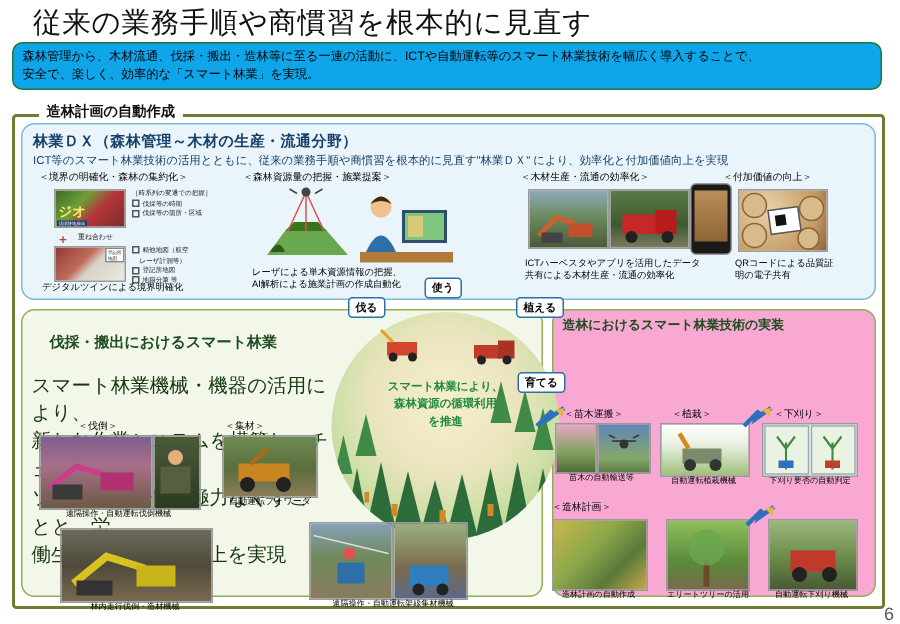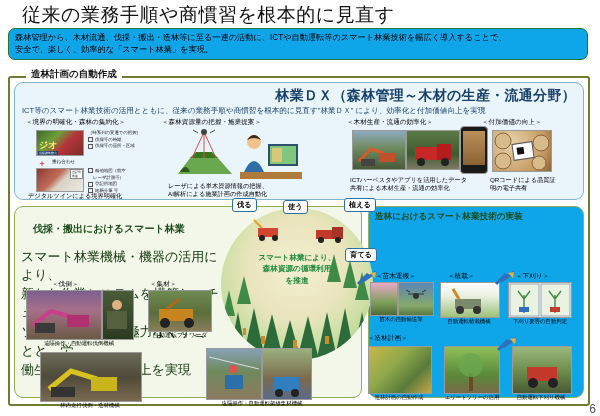--- a/index.html
+++ b/index.html
@@ -33,42 +33,42 @@
     position:absolute;left:26px;top:68px;background:#fff;
     padding:0 5px;font-size:9.5px;font-weight:bold;color:#111;
     z-index:6;
   }
   
   .dx{
     position:absolute;left:14px;top:82px;width:570px;height:118px;
     border:1.3px solid #7fb7d6;border-radius:9px;background:#eaf4fb;
     box-sizing:border-box;padding:4px 7px;
   }
-  .dx h2{margin:0;font-size:14px;font-weight:bold;color:#17406b;letter-spacing:.3px;text-align:right;}
+  .dx h2{margin:0;font-size:10px;font-weight:bold;color:#17406b;letter-spacing:.3px;}
   .dx .sub{margin:1px 0 0;font-size:7.6px;color:#17406b;white-space:nowrap;}
   .dxcols{position:relative;height:86px;margin-top:2px;}
   .dxhead{position:absolute;font-size:6.6px;color:#000;white-space:nowrap;}
   .cap{position:absolute;font-size:6.2px;color:#000;line-height:1.35;}
   
   .cklist{position:absolute;font-size:4.4px;color:#222;line-height:1.5;white-space:nowrap;}
   .cklist .hd{font-size:4.4px;}
   .cklist div span.bx{display:inline-block;width:3px;height:3px;border:.5px solid #555;margin-right:2px;vertical-align:middle;}
   .plus{position:absolute;color:#c0392b;font-weight:bold;font-size:8px;}
   
   .bl{
     position:absolute;left:14px;top:206px;width:348px;height:192px;
     border:1.3px solid #8fae55;border-radius:9px;background:#f2f7e9;
     box-sizing:border-box;padding:4px 6px;
   }
   .bl h2{margin:12px;font-size:10px;font-weight:bold;color:#1f4d1f;line-height:1.25;}
   .bl .sub{margin:2px 0 0;font-size:13px;color:#14370f;line-height:1.45;}
   
   .br{
     position:absolute;left:368px;top:206px;width:216px;height:192px;
-    border:1.3px solid #8fae55;border-radius:9px;background:#0ea5e9;
+    border:1.3px solid #8fae55;border-radius:9px;background:#f9a8d4;
     box-sizing:border-box;padding:4px 6px;
   }
   .br h2{margin:0;font-size:8.6px;font-weight:bold;color:#1f4d1f;}
   .br .sub{margin:2px 0 0;font-size:7.2px;color:#14370f;line-height:1.45;}
   .seclabel{position:absolute;font-size:6.6px;color:#000;white-space:nowrap;}
   .thumbcap{position:absolute;font-size:5.4px;color:#000;text-align:center;line-height:1.25;}
   
   .cycle{
     position:absolute;left:221px;top:208px;width:152px;height:152px;
     border-radius:50%;
@@ -278,21 +278,21 @@
       <rect x="104" y="128" width="4" height="8"></rect>
         <rect x="22" y="120" width="3" height="7"></rect>
     </g>
   </svg>
 </div>
 <div class="cyctext" style="white-space:pre-line;">スマート林業により、
 森林資源の循環利用
 を推進</div>
 
 <div class="badge" style="left:232px;top:198px;">伐る</div>
-<div class="badge" style="left:283px;top:200px;font-family:Liberation Serif, serif;">使う</div>
+<div class="badge" style="left:283px;top:185px;font-family:Liberation Serif, serif;">使う</div>
 <div class="badge" style="left:344px;top:198px;">植える</div>
 <div class="badge" style="left:345px;top:248px;">育てる</div>
 
 <svg style="position:absolute;left:250px;top:218px;z-index:5;" width="40" height="24">
   <rect x="8" y="10" width="20" height="9" fill="#d4452f"></rect>
     <circle cx="12" cy="20" r="3" fill="#222"></circle>
     <circle cx="25" cy="20" r="3" fill="#222"></circle>
   <path d="M12 10 L4 2" stroke="#e0a32a" stroke-width="2"></path>
 </svg>
 <svg style="position:absolute;left:312px;top:222px;z-index:5;" width="36" height="22">

